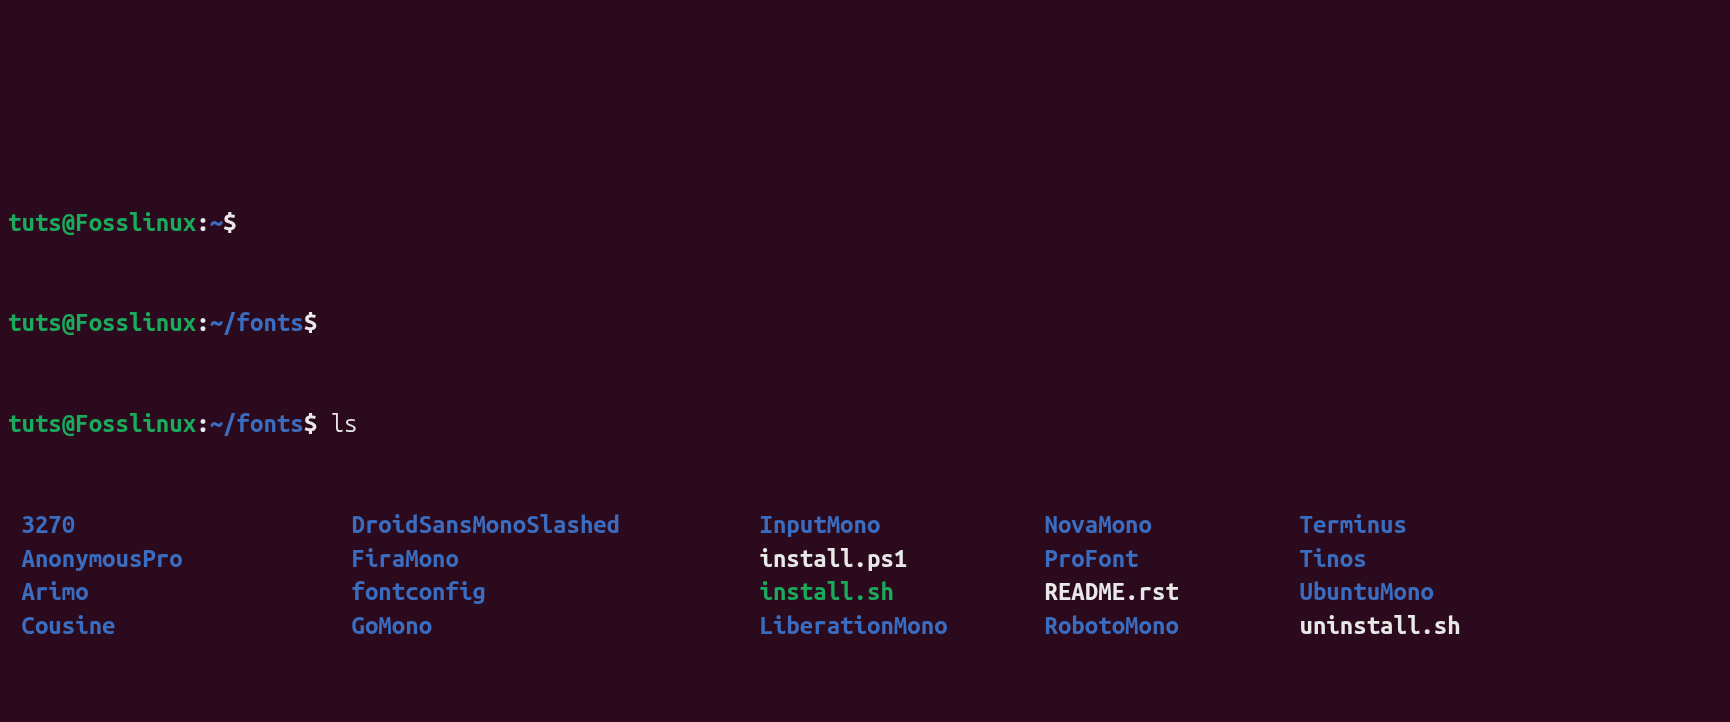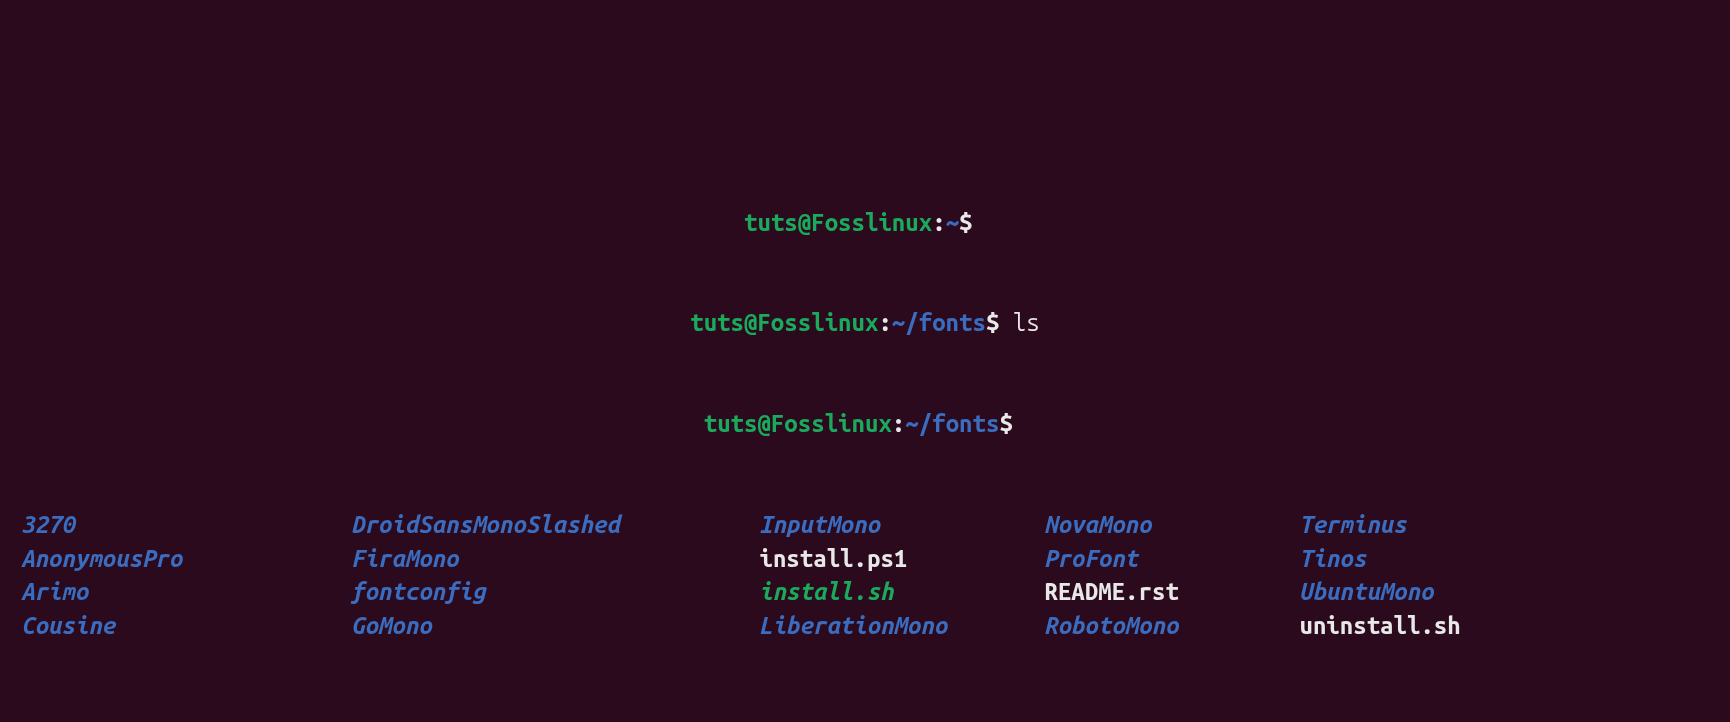--- a/index.html
+++ b/index.html
@@ -13,41 +13,41 @@
       white-space: pre;
       overflow: hidden;
       width: 1730px;
       box-sizing: border-box;
     }
     .user { color: #1aaa5c; font-weight: bold; }
     .colon { color: #e8e8e8; font-weight: bold; }
     .path { color: #3a6cbf; font-weight: bold; }
     .dollar { color: #e8e8e8; font-weight: bold; }
     .cmd { color: #e8e8e8; }
-    .dir { color: #3a6cbf; font-weight: bold; font-style: italic; }
-    .exe { color: #1aaa5c; font-weight: bold; font-style: italic; }
+    .dir { color: #3a6cbf; font-weight: bold; }
+    .exe { color: #1aaa5c; font-weight: bold; }
     .file { color: #e8e8e8; font-weight: bold; }
-    .line { display: block; text-align: center; }
+    .line { display: block; }
     .ls-grid { display: block; }
     .col { display: inline-block; vertical-align: top; }
     .c1 { width: 330px; }
     .c2 { width: 408px; }
     .c3 { width: 285px; }
     .c4 { width: 255px; }
     .c5 { width: auto; }
   </style>
 </head>
 <body>
 
 
 
 <div>
   <span class="line"><span class="user">tuts@Fosslinux</span><span class="colon">:</span><span class="path">~</span><span class="dollar">$</span> <span class="cmd"></span></span>
+  <span class="line"><span class="user">tuts@Fosslinux</span><span class="colon">:</span><span class="path">~/fonts</span><span class="dollar">$</span> <span class="cmd"></span></span>
   <span class="line"><span class="user">tuts@Fosslinux</span><span class="colon">:</span><span class="path">~/fonts</span><span class="dollar">$</span> <span class="cmd">ls</span></span>
-  <span class="line"><span class="user">tuts@Fosslinux</span><span class="colon">:</span><span class="path">~/fonts</span><span class="dollar">$</span> <span class="cmd"></span></span>
   <div class="ls-grid"><span class="col c1" id="col1"> <span class="dir">3270</span><br> <span class="dir">AnonymousPro</span><br> <span class="dir">Arimo</span><br> <span class="dir">Cousine</span><br> <br> <br> <br> <br></span><span class="col c2" id="col2"> <span class="dir">DroidSansMonoSlashed</span><br> <span class="dir">FiraMono</span><br> <span class="dir">fontconfig</span><br> <span class="dir">GoMono</span><br> <br> <br> <br> <br></span><span class="col c3" id="col3"> <span class="dir">InputMono</span><br> <span class="file">install.ps1</span><br> <span class="exe">install.sh</span><br> <span class="dir">LiberationMono</span><br> <br> <br> <br> <br></span><span class="col c4" id="col4"> <span class="dir">NovaMono</span><br> <span class="dir">ProFont</span><br> <span class="file">README.rst</span><br> <span class="dir">RobotoMono</span><br> <br> <br> <br> <br></span><span class="col c5" id="col5"> <span class="dir">Terminus</span><br> <span class="dir">Tinos</span><br> <span class="dir">UbuntuMono</span><br> <span class="file">uninstall.sh</span><br></span></div>
   
   
   
   
   
   
   
   
 </div>

